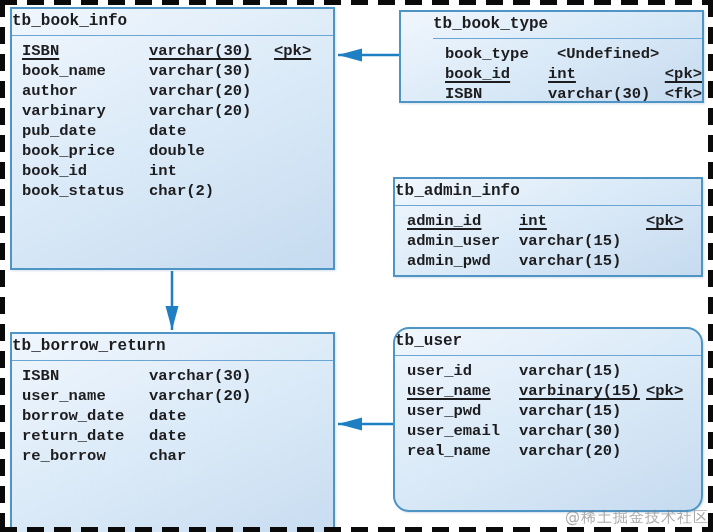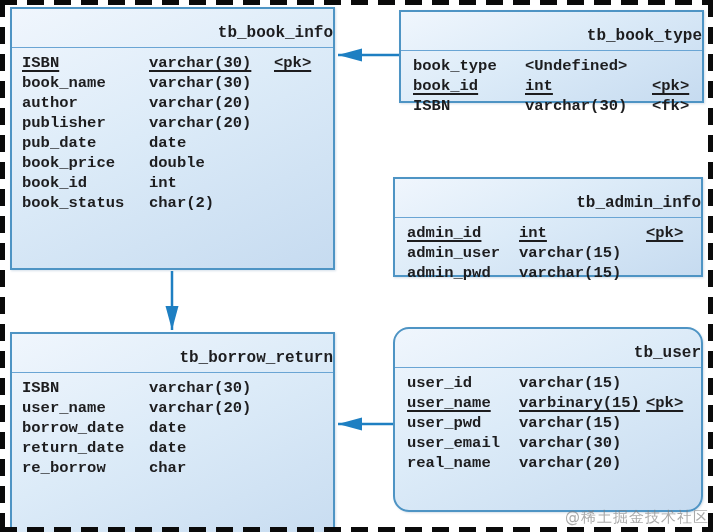--- a/index.html
+++ b/index.html
@@ -18,24 +18,23 @@
   .dash-top { top:0; } .dash-bottom { bottom:0; }
   .dash-left { left:0; } .dash-right { right:0; }
 
   .table-box {
     position:absolute; box-sizing:border-box;
     border:2px solid #4e94c4;
     background:linear-gradient(155deg,#f0f6fd 0%,#dcebf8 45%,#c6dbf0 100%);
     box-shadow:1px 1px 2px rgba(90,130,170,0.25);
   }
   .table-title {
-    height:26px; line-height:25px; text-align:right;
+    height:26px; line-height:25px; text-align:left;
     font-weight:bold; font-size:16px;
     border-bottom:1px solid #6aa5d4;
-    margin-top:12px;
   }
   .rows { padding-top:5px; }
   .row { display:flex; height:20px; line-height:20px;
     font-size:15.5px; font-weight:bold; white-space:nowrap; }
   .t-left  .row { padding-left:10px; }
   .t-right .row { padding-left:12px; }
   .t-left  .c-name { width:127px; } .t-left  .c-type { width:125px; }
   .t-right .c-name { width:112px; } .t-right .c-type { width:127px; }
   .c-key { }
   .u { text-decoration:underline; text-underline-offset:3px; text-decoration-thickness:1.5px; }
@@ -70,21 +69,21 @@
             <span class="c-name">book_name</span>
             <span class="c-type">varchar(30)</span>
             <span class="c-key"></span>
           </div>
           <div class="row">
             <span class="c-name">author</span>
             <span class="c-type">varchar(20)</span>
             <span class="c-key"></span>
           </div>
           <div class="row">
-            <span class="c-name">publisher</span>
+            <span class="c-name">varbinary</span>
             <span class="c-type">varchar(20)</span>
             <span class="c-key"></span>
           </div>
           <div class="row">
             <span class="c-name">pub_date</span>
             <span class="c-type">date</span>
             <span class="c-key"></span>
           </div>
           <div class="row">
             <span class="c-name">book_price</span>
@@ -96,21 +95,21 @@
             <span class="c-type">int</span>
             <span class="c-key"></span>
           </div>
           <div class="row">
             <span class="c-name">book_status</span>
             <span class="c-type">char(2)</span>
             <span class="c-key"></span>
           </div>
         </div>
       </div>
-      <div class="table-box t-right" style="left: 399px; top: 10px; width: 305px; height: 93px;">
+      <div class="table-box t-right" style="left: 399px; top: 10px; width: 305px; height: 93px; padding-left: 32px;">
         <div class="table-title">tb_book_type</div>
         <div class="rows">
           <div class="row">
             <span class="c-name">book_type</span>
             <span class="c-type">&lt;Undefined&gt;</span>
             <span class="c-key"></span>
           </div>
           <div class="row">
             <span class="c-name u">book_id</span>
             <span class="c-type u">int</span>

